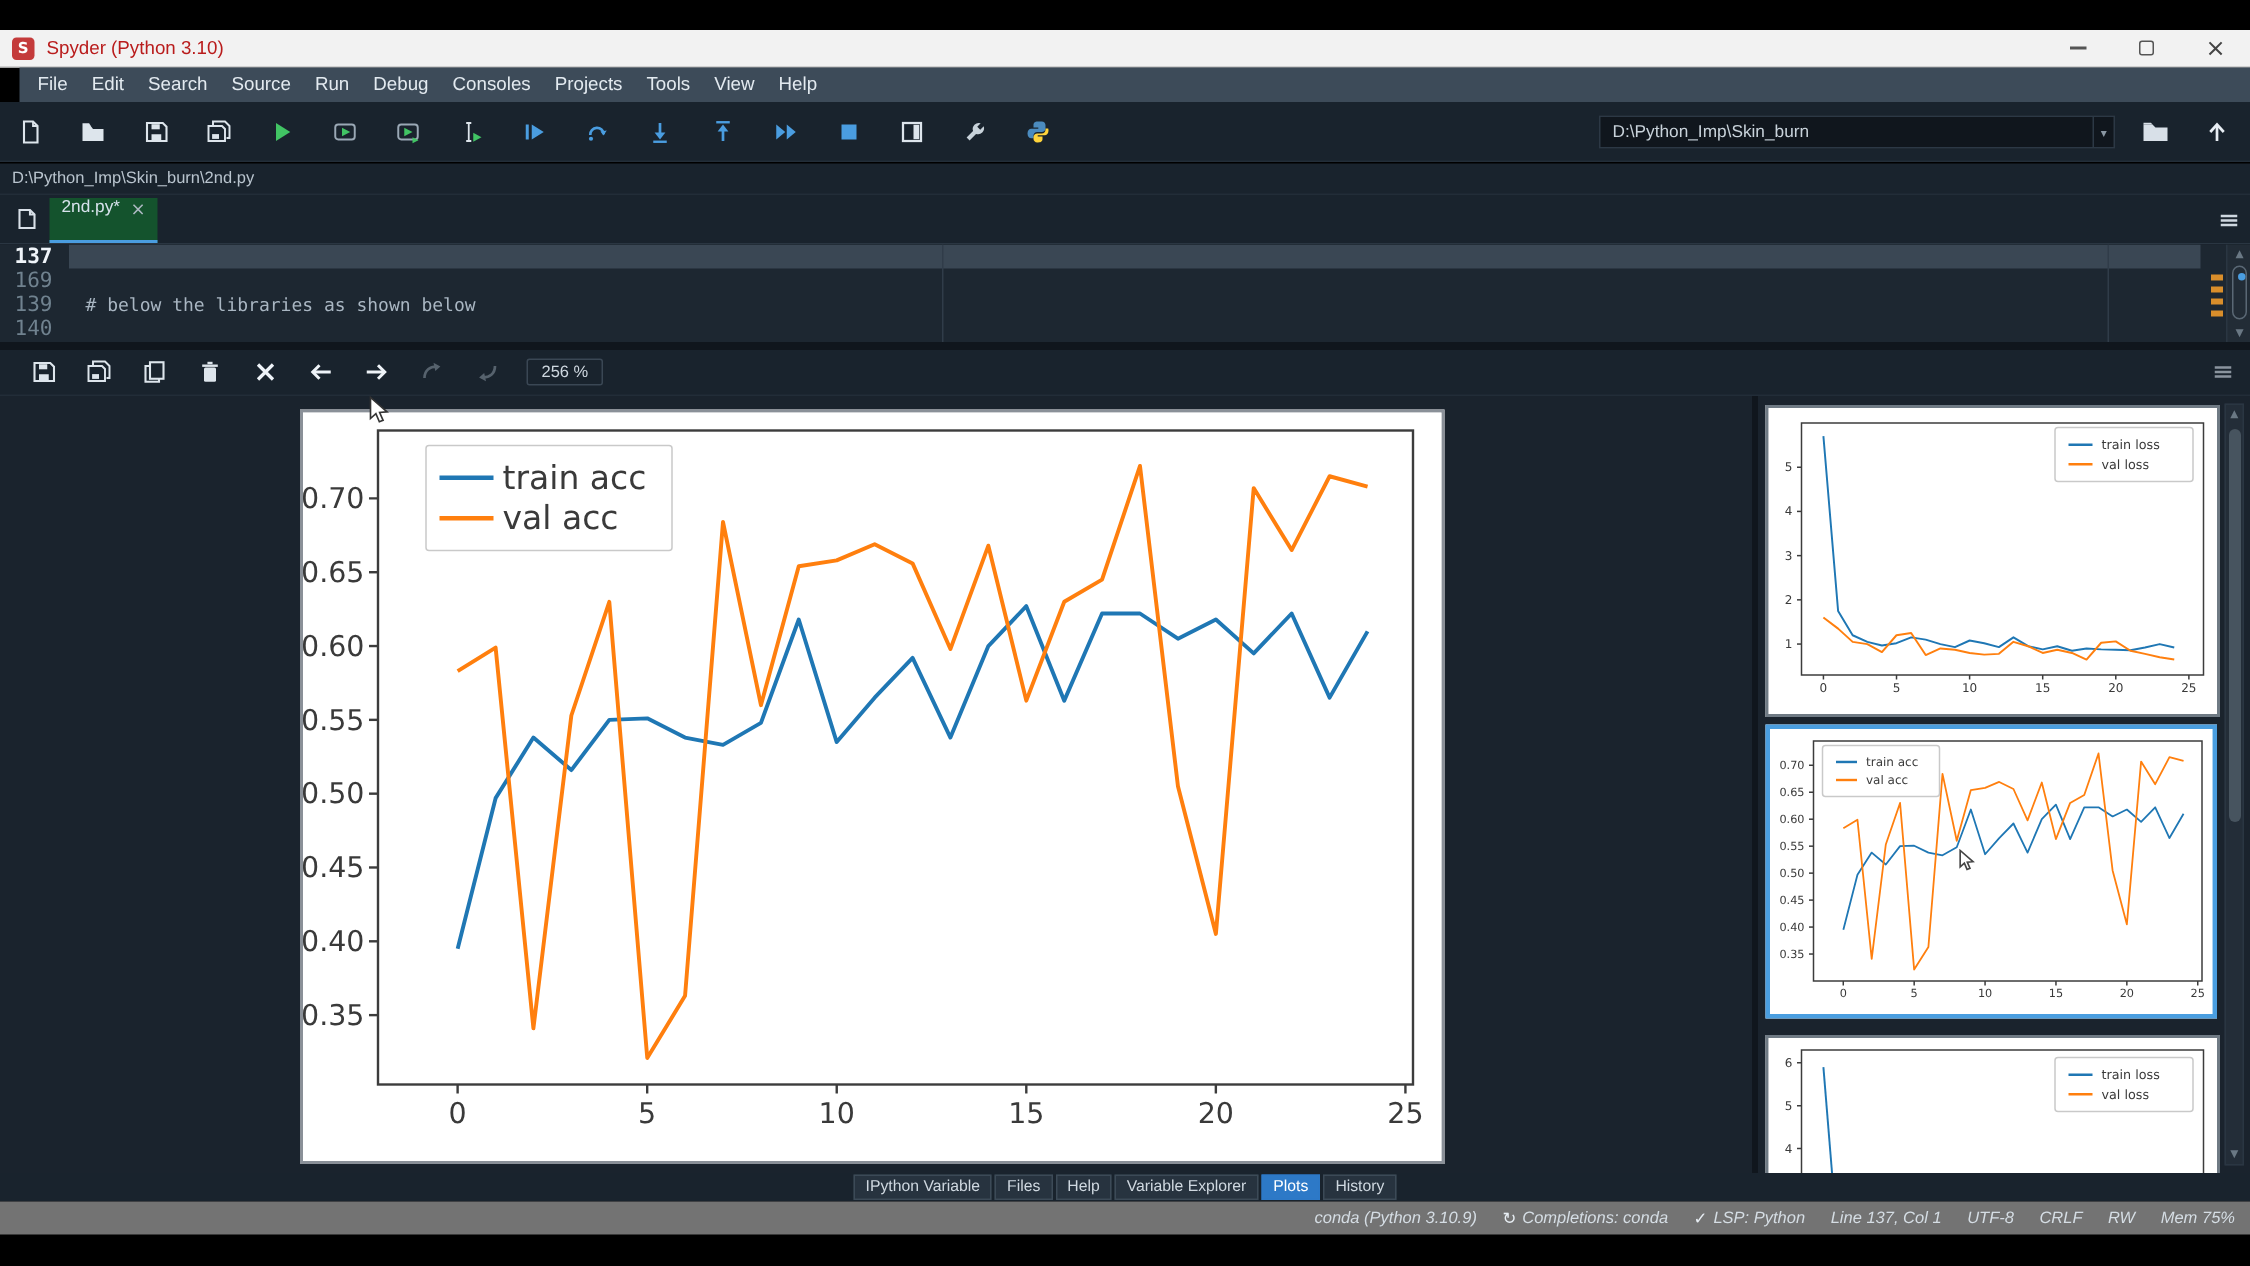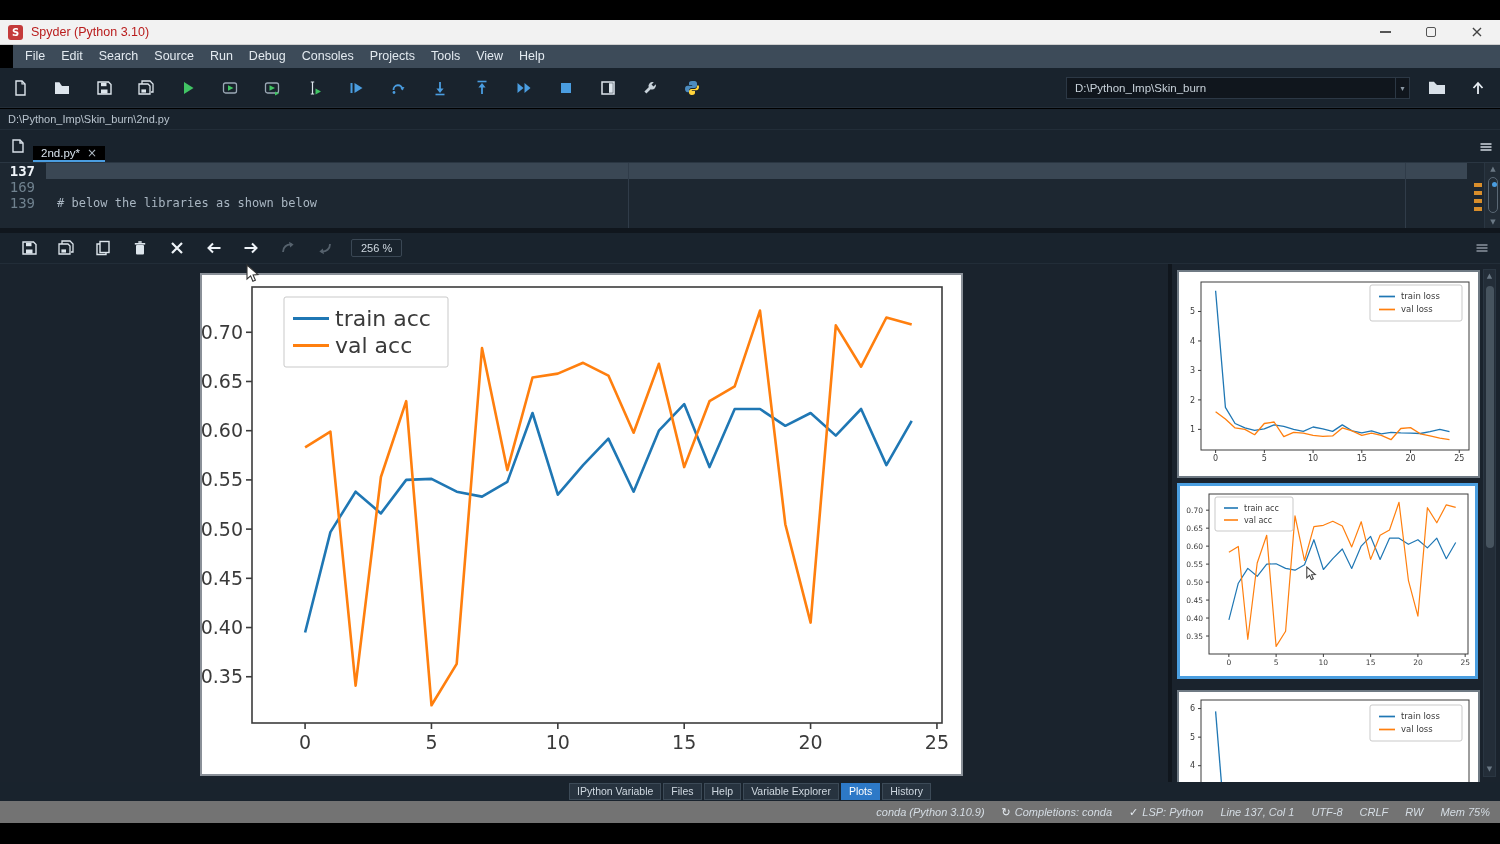--- a/index.html
+++ b/index.html
@@ -31,21 +31,21 @@
   .wd-arrow { width:14px; height:100%; border-left:1px solid #2c3845; color:#8a97a3; font-size:8px; display:flex; align-items:center; justify-content:center; font-family:"DejaVu Sans",sans-serif;}
   .tb-right-btn { position:absolute; top:12px; width:18px; height:16px; }
 
   
   .pathbar { top:109px; left:0; width:1500px; height:21px; background:#19232d; display:flex; align-items:center; border-bottom:1px solid #222d38;}
   .path-text { font-size:11px; color:#b9c4ce; padding-left:8px; }
 
   
   .tabbar { top:130px; left:0; width:1500px; height:33px; background:#19232d; border-bottom:1px solid #2a3642; }
   .browse-tabs { position:absolute; left:8px; top:8px; width:18px; height:18px; }
-  .ed-tab { position:absolute; left:33px; bottom:0; height:16px; padding:0 8px; background:#000000; border-bottom:2px solid #4a9de0; display:flex; align-items:center; }
+  .ed-tab { position:absolute; left:33px; bottom:0; height:30px; padding:0 8px; background:#14532d; border-bottom:2px solid #4a9de0; display:flex; }
   .ed-tab-label { font-size:11.5px; color:#d7e2ec; margin-right:7px; }
   .ed-tab-close { font-size:12px; color:#aeb9c3; font-family:"DejaVu Sans",sans-serif;}
   .tab-options { position:absolute; right:6px; top:9px; width:16px; height:16px; }
 
   
   .editor { top:163px; left:0; width:1500px; height:65px; background:#1d2731; overflow:hidden; }
   .ed-line { display:flex; height:16px; line-height:16px; padding-right:33px; font-family:"DejaVu Sans Mono",monospace; }
   .ed-num { width:46px; text-align:right; padding-right:11px; font-size:14px; color:#70828f; flex:none; }
   .ed-code { flex:1; font-size:12px; color:#d5dde4; white-space:pre; padding-left:11px; }
   .ed-line.current .ed-code { background:#3a4754; }
@@ -288,20 +288,24 @@
         <span class="ed-num">137</span>
         <span class="ed-code"></span>
       </div>
       <div class="ed-line">
         <span class="ed-num">169</span>
         <span class="ed-code"></span>
       </div>
       <div class="ed-line">
         <span class="ed-num">139</span>
         <span class="ed-code comment"># below the libraries as shown below</span>
+      </div>
+      <div class="ed-line">
+        <span class="ed-num">140</span>
+        <span class="ed-code"></span>
       </div>
     </div>
 
   <div class="abs split"></div>
 
   <div class="abs plots-toolbar" id="plots-toolbar">
     <span class="pt-icon"><svg width="16" height="16" viewBox="0 0 16 16">
           <path d="M2 2h10.5L15 4.5V14H2z" fill="none" stroke="#dde5ec" stroke-width="1.4"></path>
           <rect x="5" y="9.5" width="6.5" height="4" fill="#dde5ec"></rect>
           <rect x="5" y="2.8" width="5.5" height="3.4" fill="#dde5ec"></rect>

